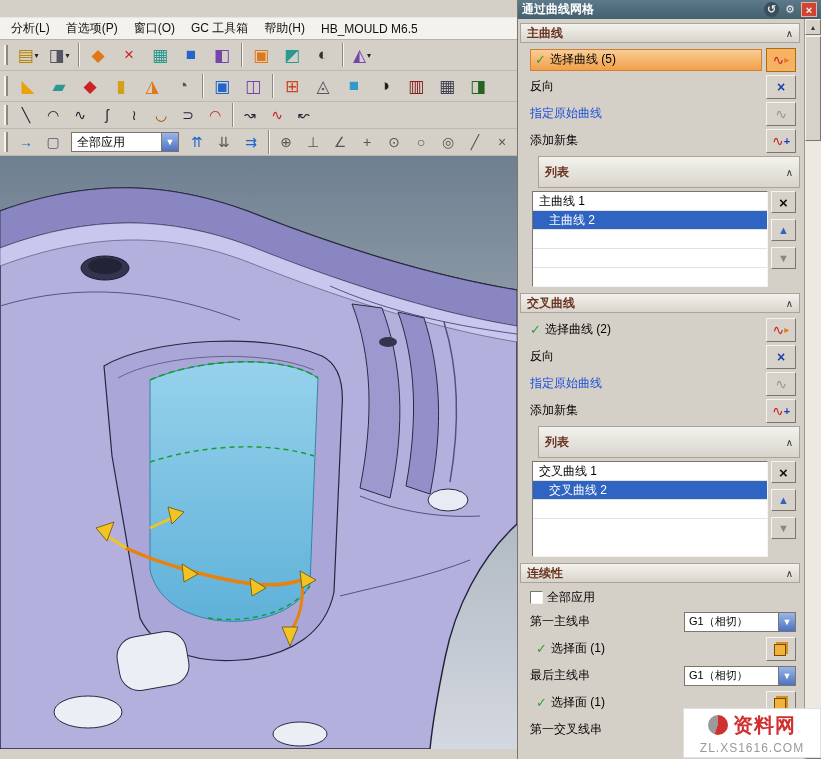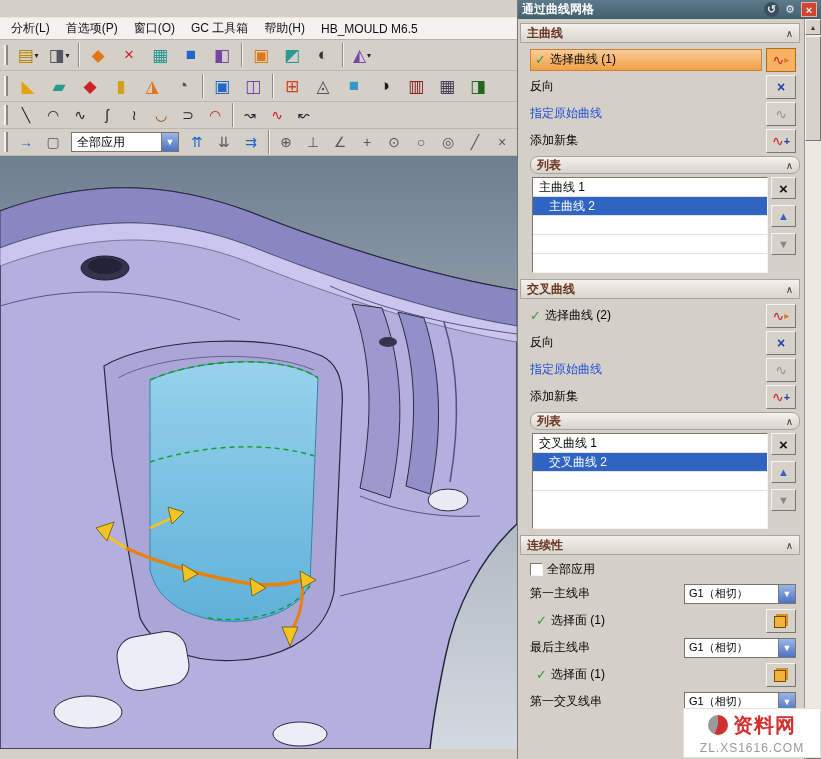--- a/index.html
+++ b/index.html
@@ -52,21 +52,21 @@
   .sb-btn { height:16px; display:flex; align-items:center; justify-content:center;
     font-size:8px; color:#333; background:#d6d2ca;
     border:1px solid; border-color:#f5f4f0 #7a766e #7a766e #f5f4f0; }
   .sb-track { flex:1; position:relative; }
   .sb-thumb { position:absolute; top:1px; left:0; right:0; height:105px; background:#d6d2ca;
     border:1px solid; border-color:#f5f4f0 #7a766e #7a766e #f5f4f0; }
 
   .section-hdr { height:20px; margin:2px 0 3px 0; background:linear-gradient(#f4f2ee,#d8d4cc);
     border:1px solid #a8a49c; display:flex; align-items:center; padding:0 6px;
     font-weight:bold; color:#6a3420; }
-  .section-hdr.sub { margin-left:10px; height:18px;border-radius:8px; }
+  .section-hdr.sub { margin-left:18px; height:32px; }
   .chev { margin-left:auto; color:#333; font-size:10px; font-weight:normal; }
 
   .row { display:flex; align-items:center; height:27px; padding:0 4px 0 10px; gap:4px; }
   .row-label { color:#000; white-space:nowrap; }
   .row-label.disabled { color:#1d4ed8; }
   .check { color:#2f9e44; font-weight:bold; font-size:13px; }
   .ctrl-btn { margin-left:auto; width:30px; height:24px; background:#d6d2ca;
     border:1px solid; border-color:#f5f4f0 #7a766e #7a766e #f5f4f0;
     display:flex; align-items:center; justify-content:center; font-size:14px; flex:none; }
   .ctrl-btn.orange { background:#f6b263; border:1px solid #b06a10; }
@@ -406,21 +406,21 @@
   <div class="dlg-body">
 
     <div class="section-hdr">
       <span>主曲线</span>
       <span class="chev">∧</span>
     </div>
 
     <div class="row">
       <div class="hl-bar">
         <span class="check">✓</span>
-        <span class="row-label">选择曲线 (1)</span>
+        <span class="row-label">选择曲线 (5)</span>
       </div>
       <span class="ctrl-btn orange">
         <span style="color:#c22;">∿</span>
         <span style="color:#e07818;font-size:10px;">▸</span>
       </span>
     </div>
 
     <div class="row">
       <span class="row-label">反向</span>
       <span class="ctrl-btn">

